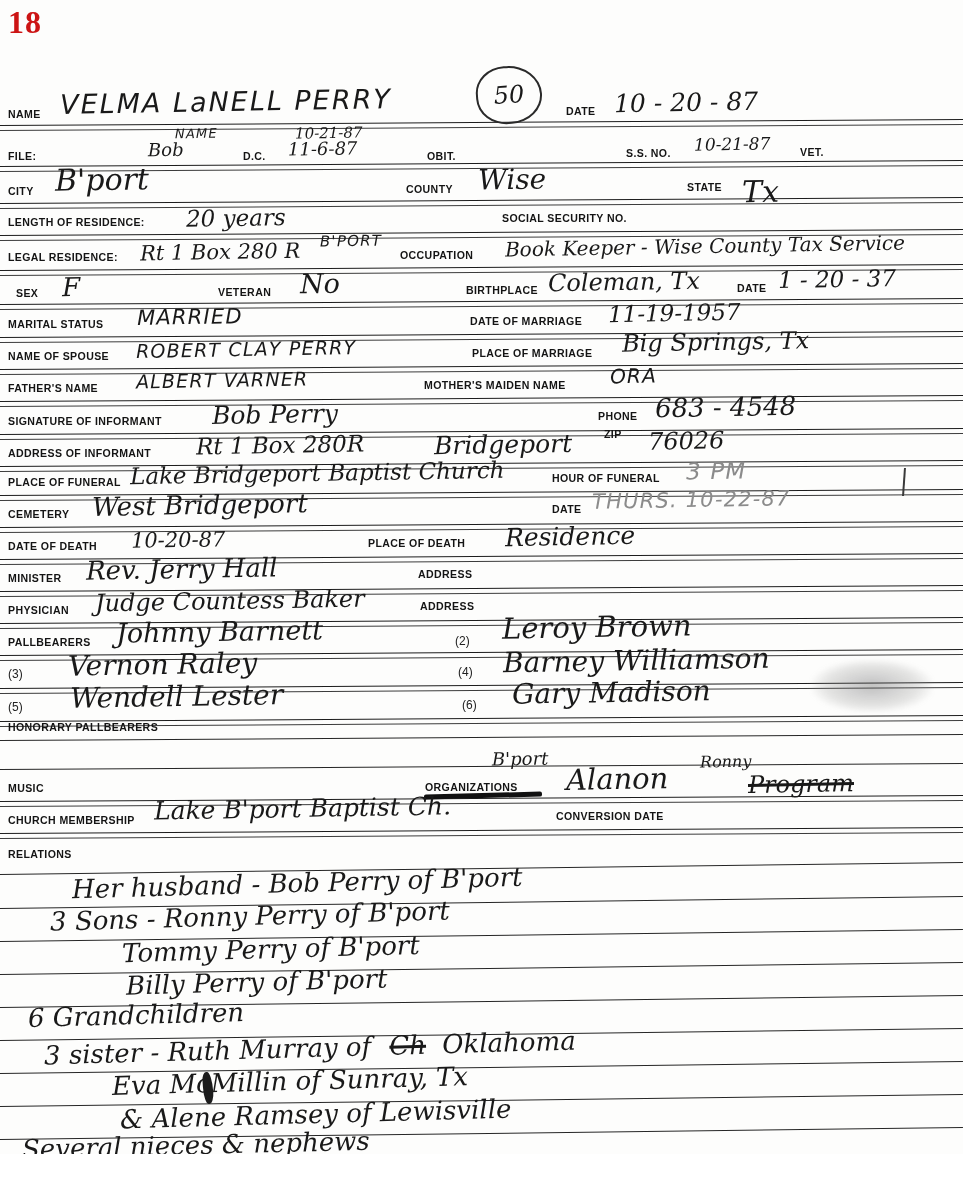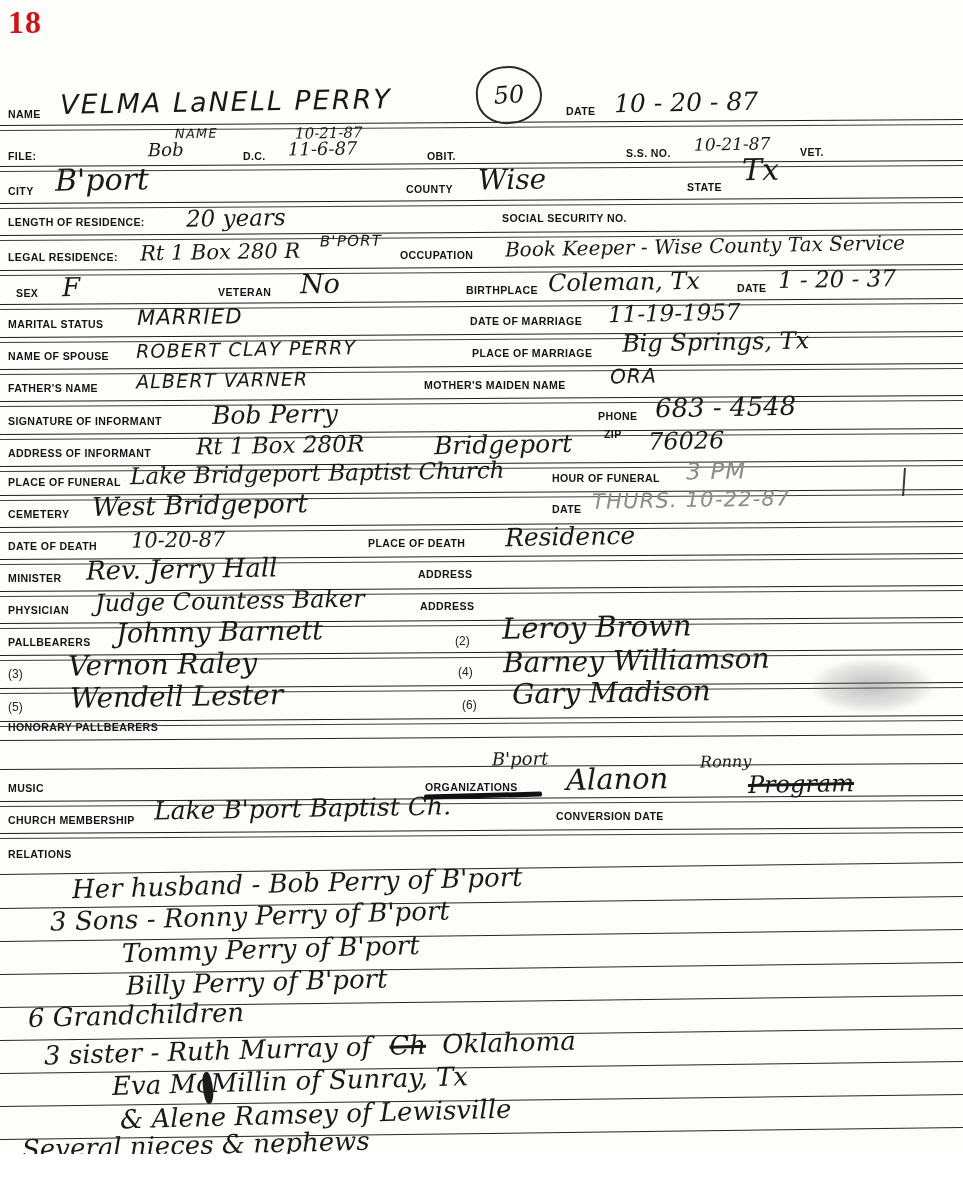--- a/index.html
+++ b/index.html
@@ -61,21 +61,21 @@
   <span class="lbl" style="left:626px;top:147px">S.S. NO.</span>
   <span class="hw cur" style="left:694px;top:134px;font-size:17px">10-21-87</span>
   <span class="lbl" style="left:800px;top:146px">VET.</span>
 
   <div class="rule" style="top:200px"></div>
   <span class="lbl" style="left:8px;top:185px">CITY</span>
   <span class="hw cur" style="left:55px;top:162px;font-size:30px">B'port</span>
   <span class="lbl" style="left:406px;top:183px">COUNTY</span>
   <span class="hw cur" style="left:478px;top:163px;font-size:28px">Wise</span>
   <span class="lbl" style="left:687px;top:181px">STATE</span>
-  <span class="hw cur" style="left:742px;top:152px;font-size:30px">Tx</span>
+  <span class="hw cur" style="left:742px;top:174px;font-size:30px">Tx</span>
 
   <div class="rule" style="top:232px"></div>
   <span class="lbl" style="left:8px;top:216px">LENGTH OF RESIDENCE:</span>
   <span class="hw cur" style="left:186px;top:205px;font-size:23px">20 years</span>
   <span class="lbl" style="left:502px;top:212px">SOCIAL SECURITY NO.</span>
 
   <div class="rule" style="top:267px"></div>
   <span class="lbl" style="left:8px;top:251px">LEGAL RESIDENCE:</span>
   <span class="hw cur" style="left:140px;top:240px;font-size:21px">Rt 1 Box 280 R</span>
   <span class="hw prn" style="left:320px;top:232px;font-size:15px">B'PORT</span>

